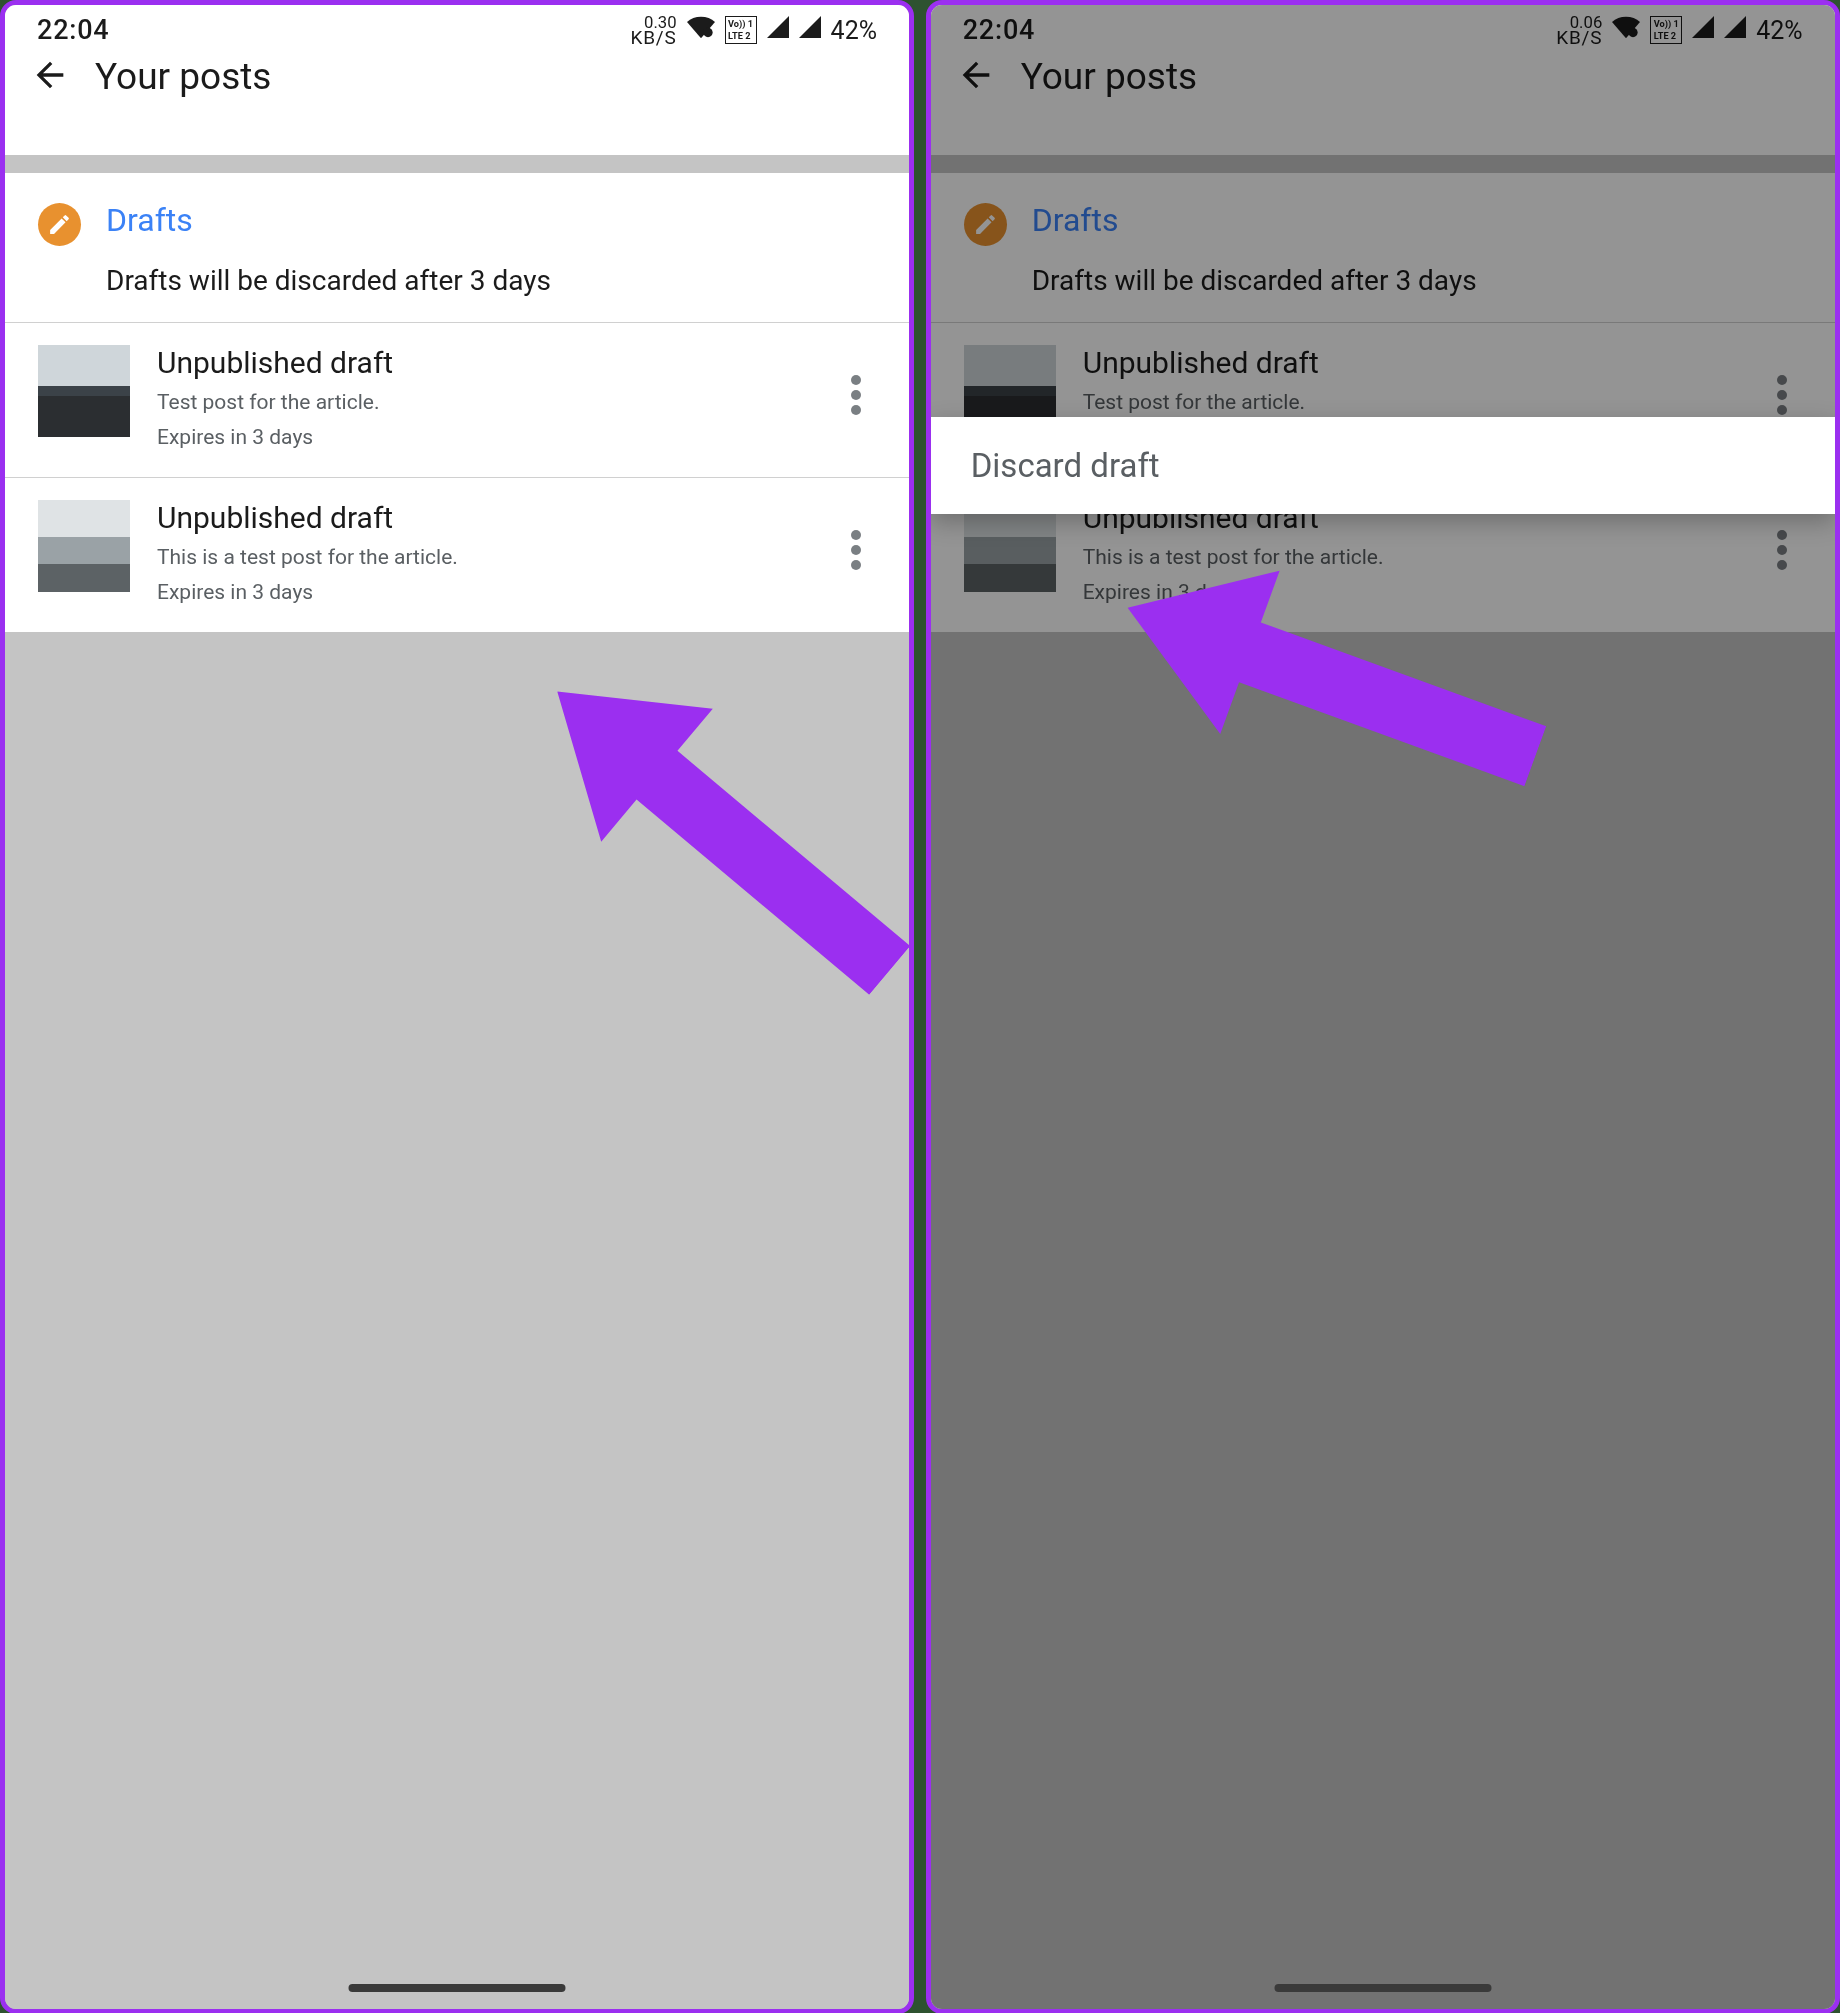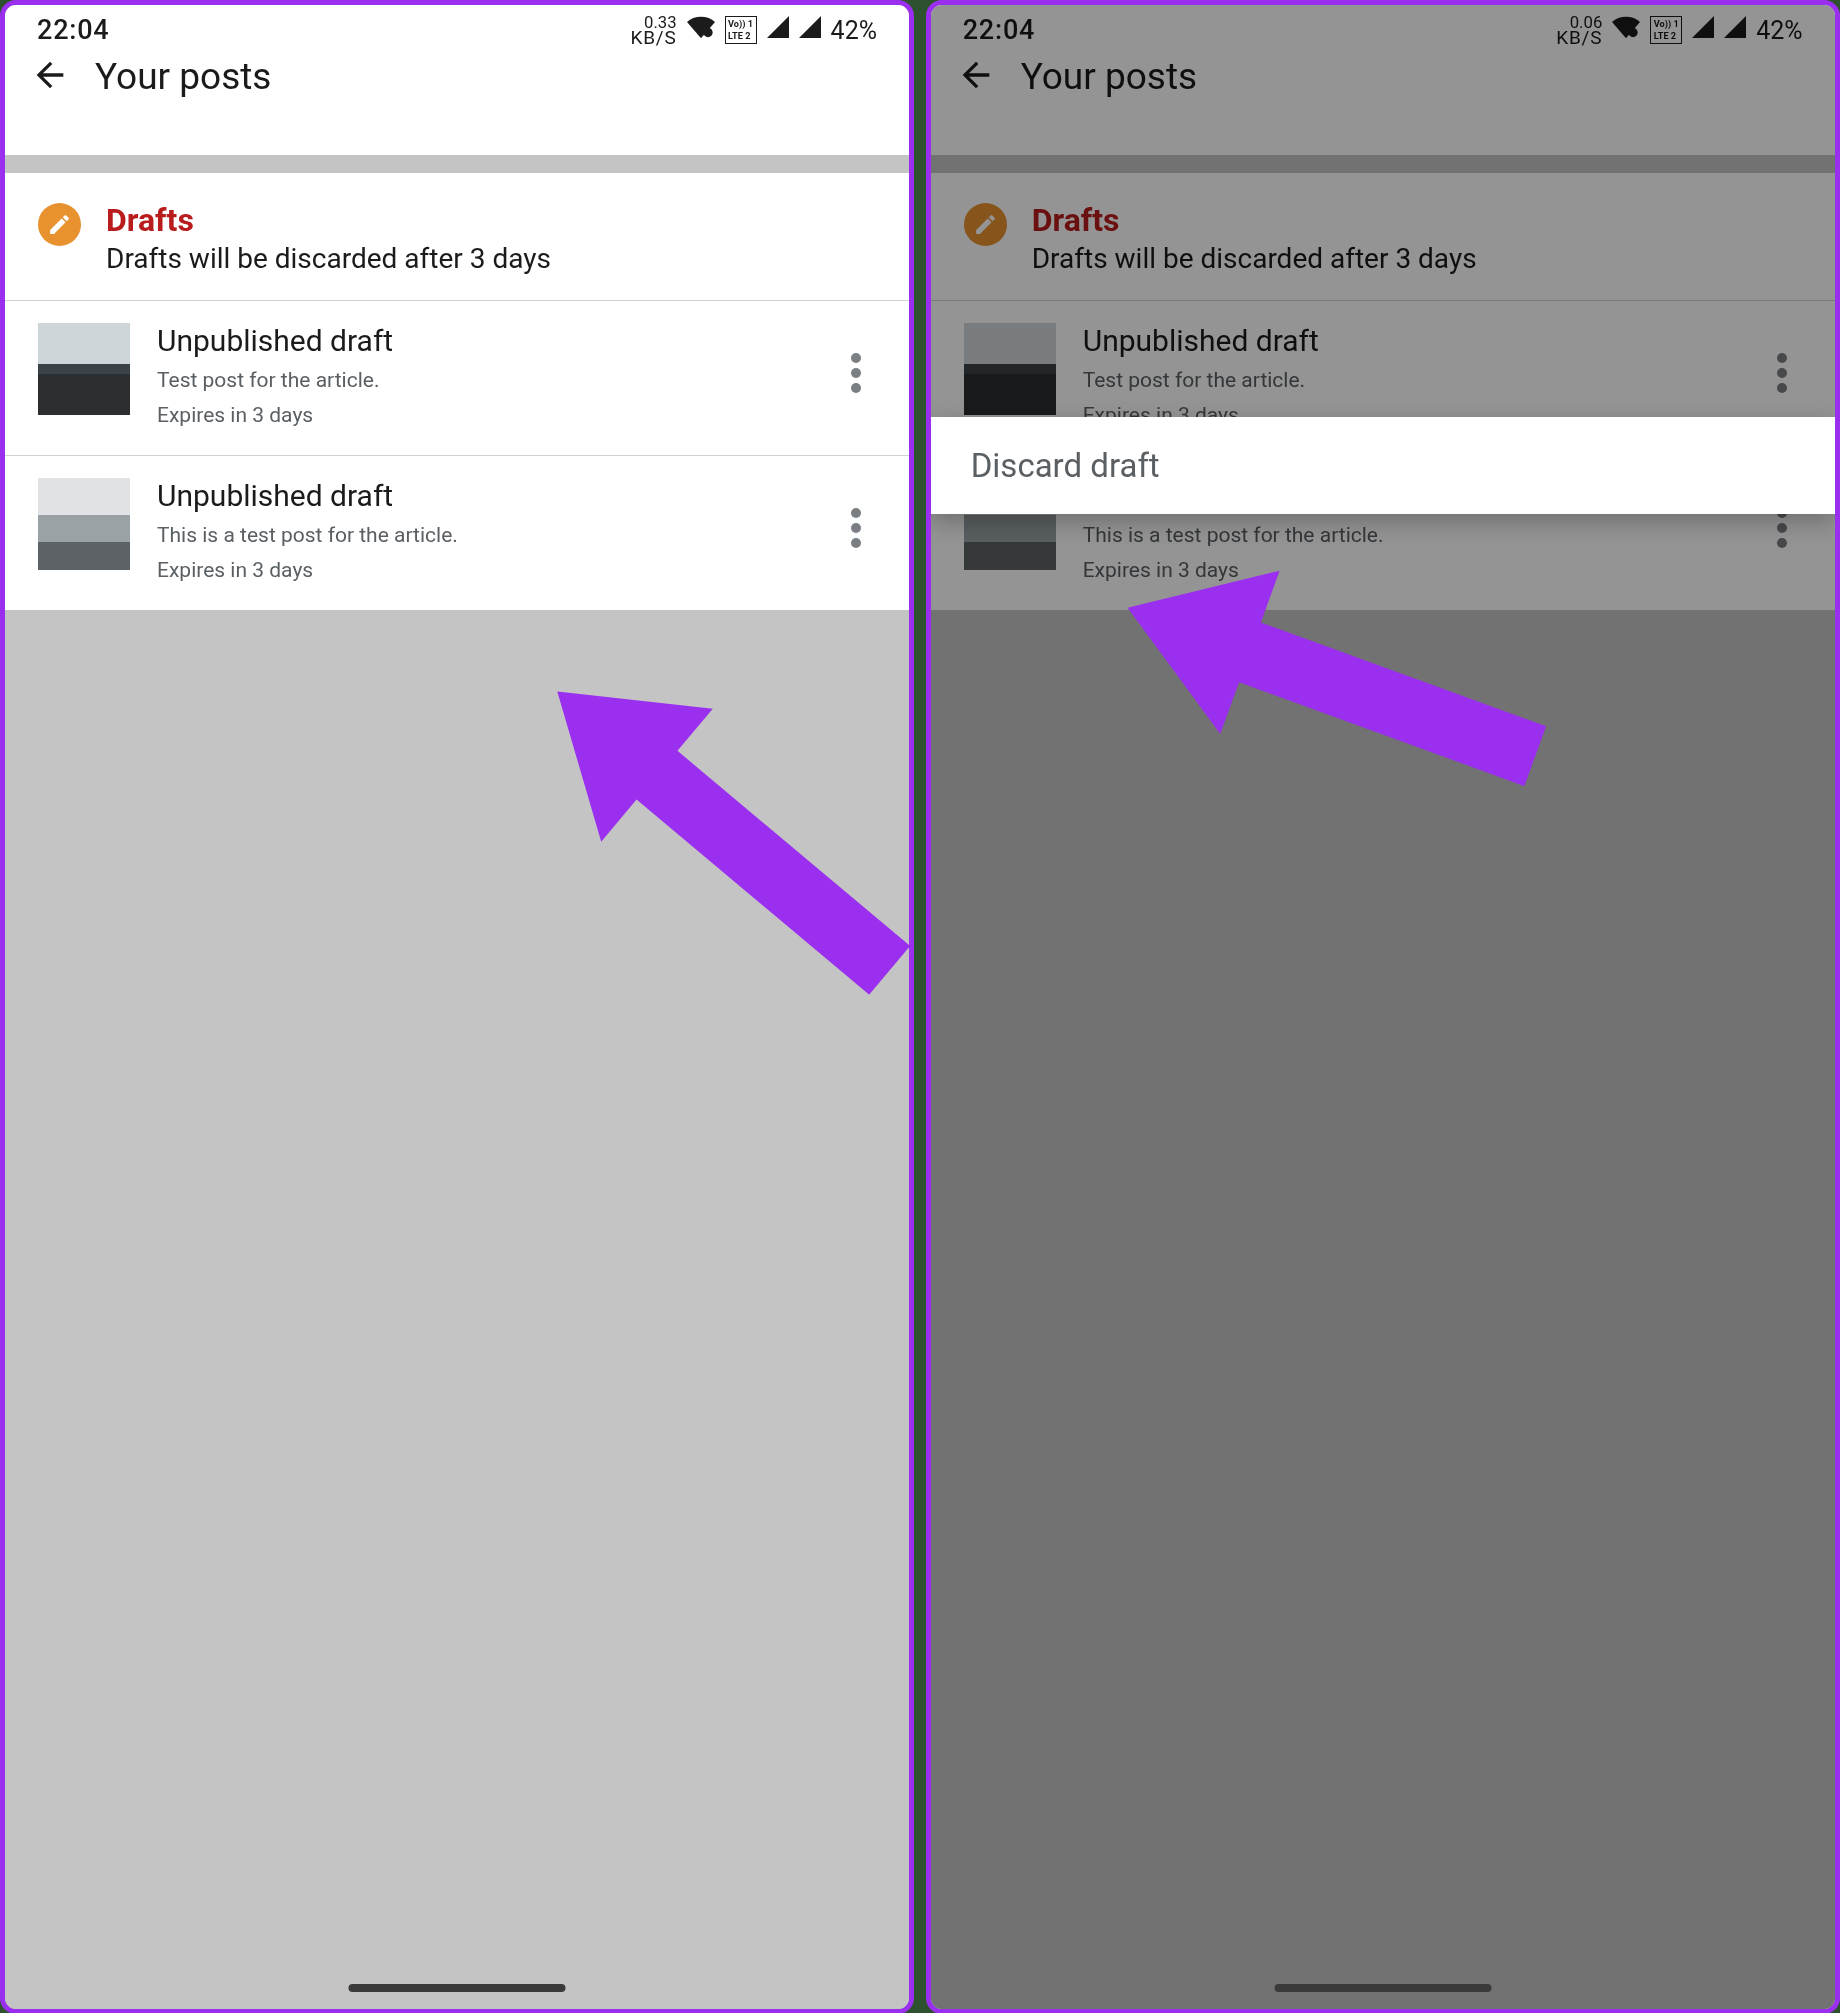--- a/index.html
+++ b/index.html
@@ -78,21 +78,21 @@
     z-index: 2;
   }
   .pencil-circle {
     width: 43px; height: 43px; border-radius: 50%;
     background: #e8912f;
     display: flex; align-items: center; justify-content: center;
     flex-shrink: 0;
     margin-top: 1.7px;
   }
   .pencil-circle svg { width: 25px; height: 25px; fill: #fff; }
-  .drafts-header-text .title { font-size: 32px; font-weight: 700; color: #b91c1c; margin-bottom: 3px; }
+  .drafts-header-text .title { font-size: 32px; font-weight: 400; color: #3b82f6; margin-bottom: 25px; }
   .drafts-header-text .sub { font-size: 28px; color: #1b1b1b; }
   
   .draft-item {
     background: #ffffff;
     border-top: 0.8px solid #d0d0d0;
     padding: 22px 33px 22px 33px;
     display: flex;
     align-items: flex-start;
     gap: 27px;
     position: relative;
@@ -150,21 +150,21 @@
 </style>
 </head>
 <body>
 
 <div class="phone">
 
   <div class="status-bar">
     <div class="status-left">22:04</div>
     <div class="status-right">
       <div class="kbs">
-        <div class="top">0.33</div>
+        <div class="top">0.30</div>
         <div class="bottom">KB/S</div>
       </div>
       <span class="wifi-icon">
         <svg width="28" height="23.4" viewBox="0 0 24 20">
             <path fill="#1b1b1b" d="M12 20 L0 6 C6 0 18 0 24 6 Z"></path>
             <circle cx="18" cy="15" r="4" fill="#1b1b1b"></circle>
           </svg>
       </span>
       <span class="lte-box">
         <div class="r1">Vo)) 1</div>

